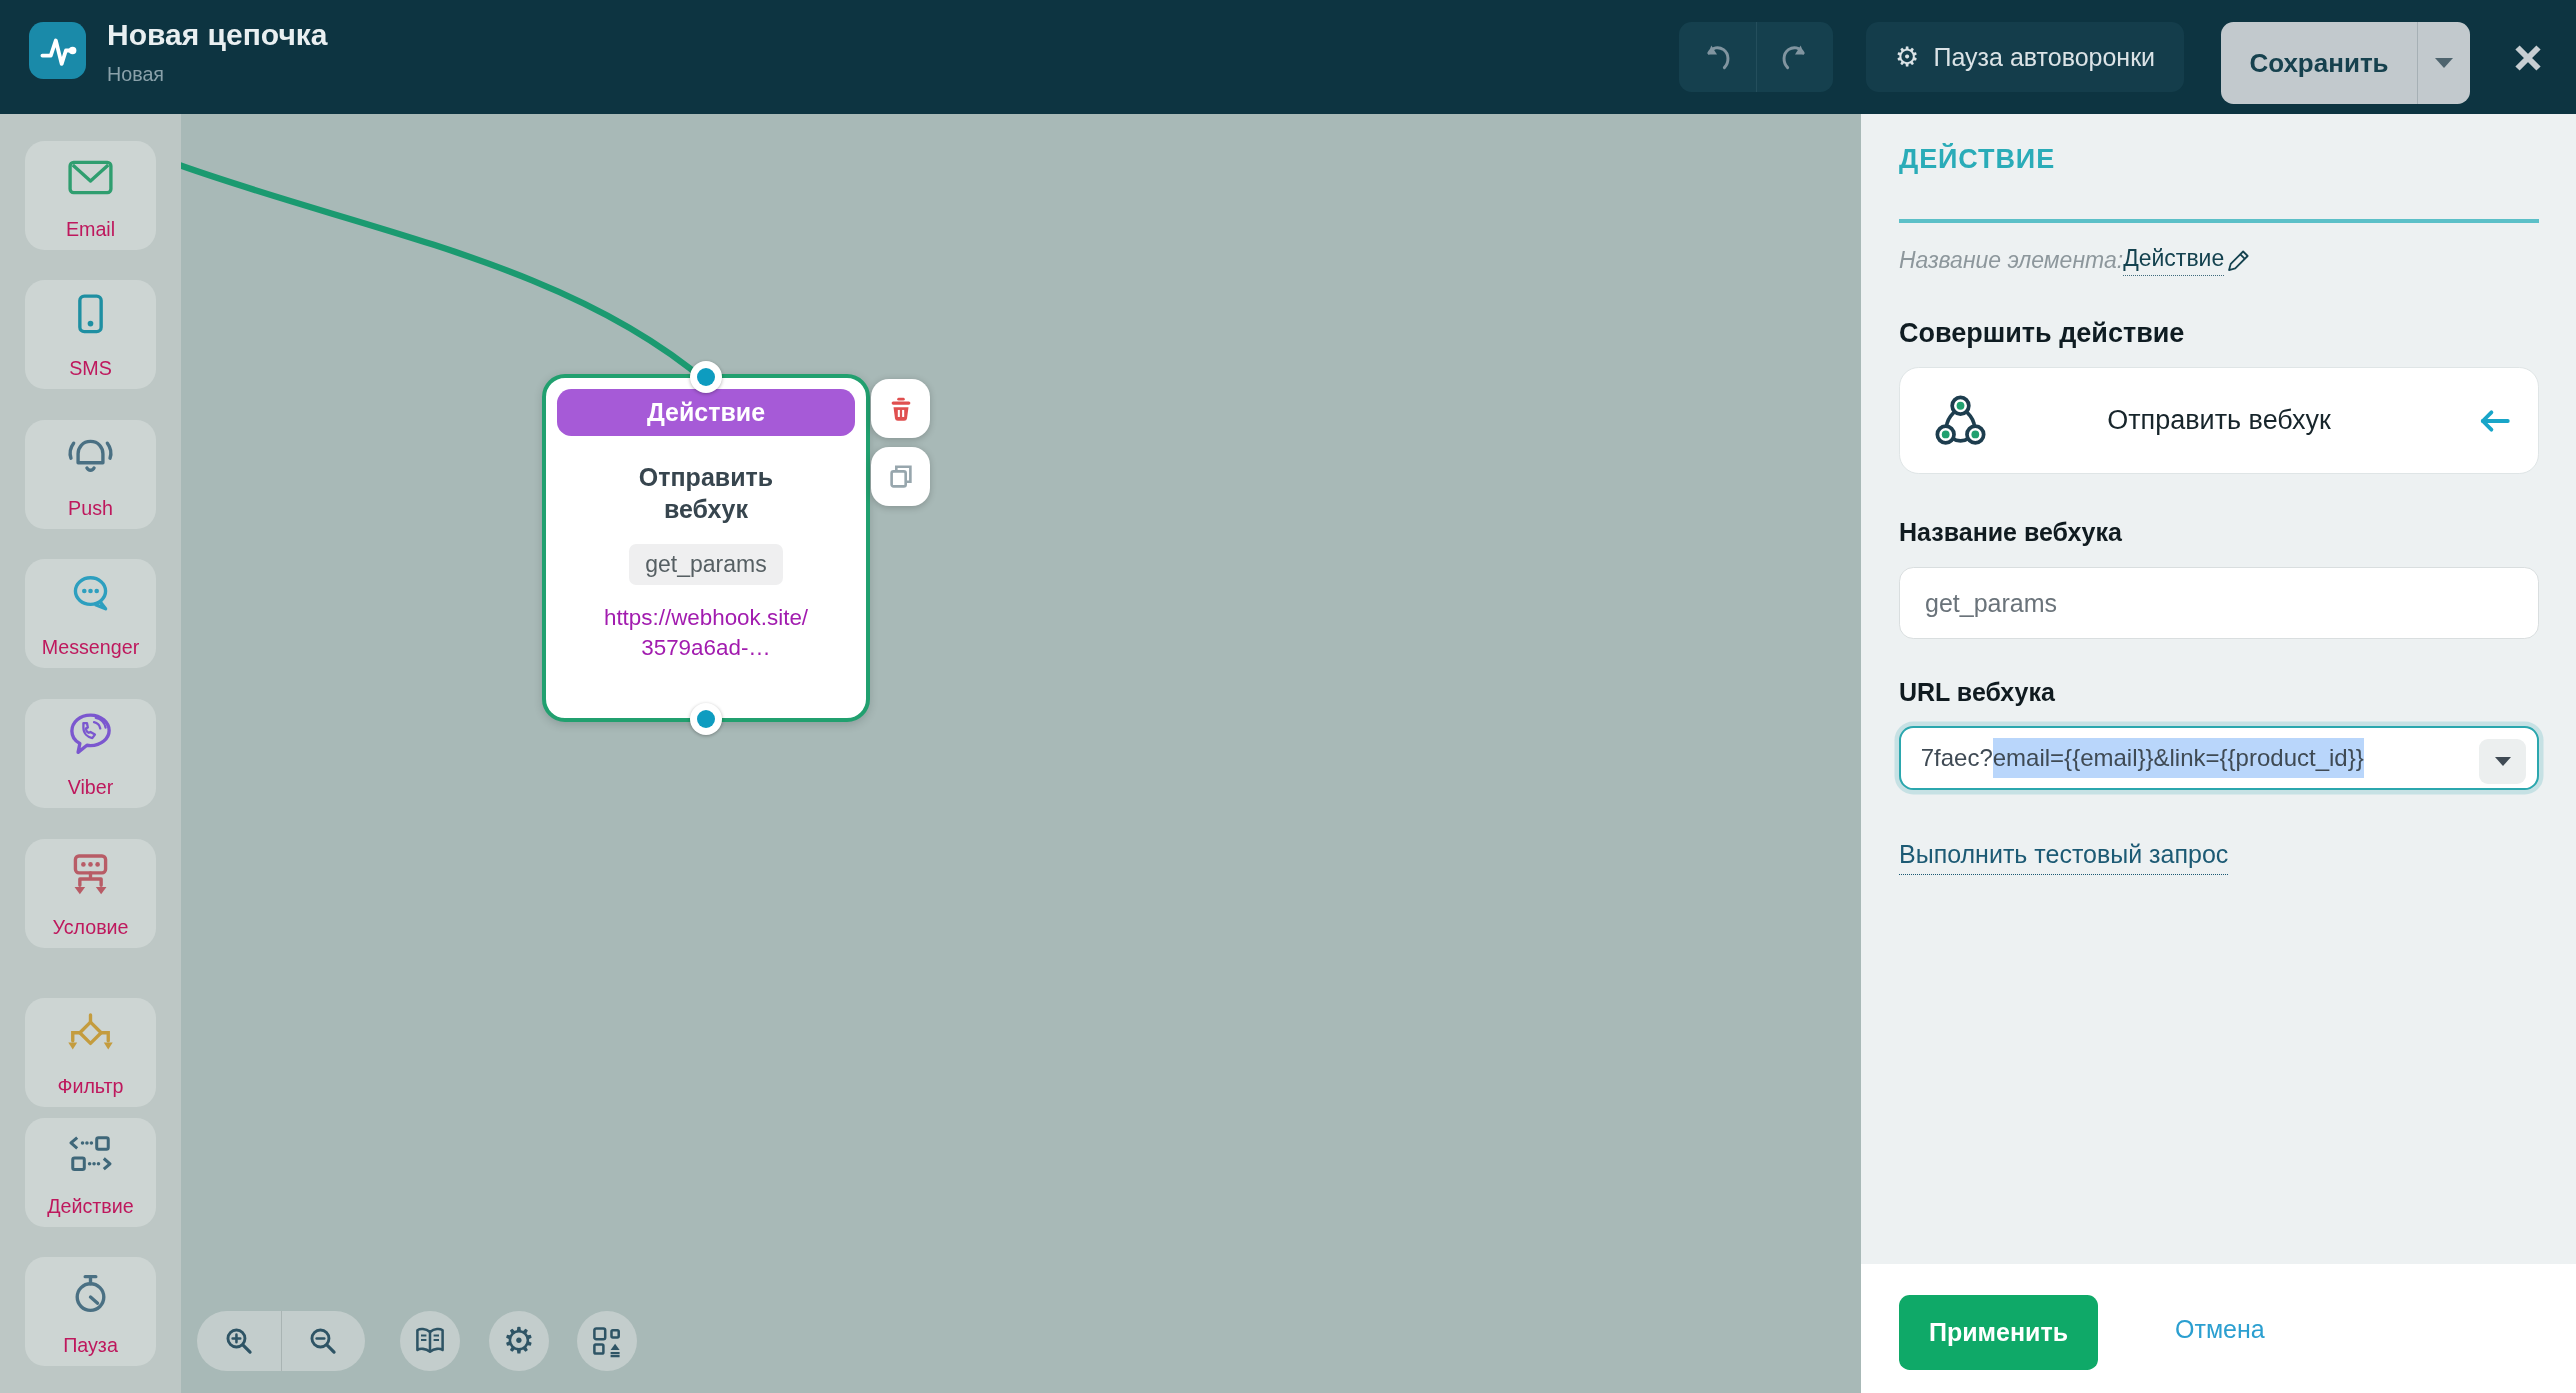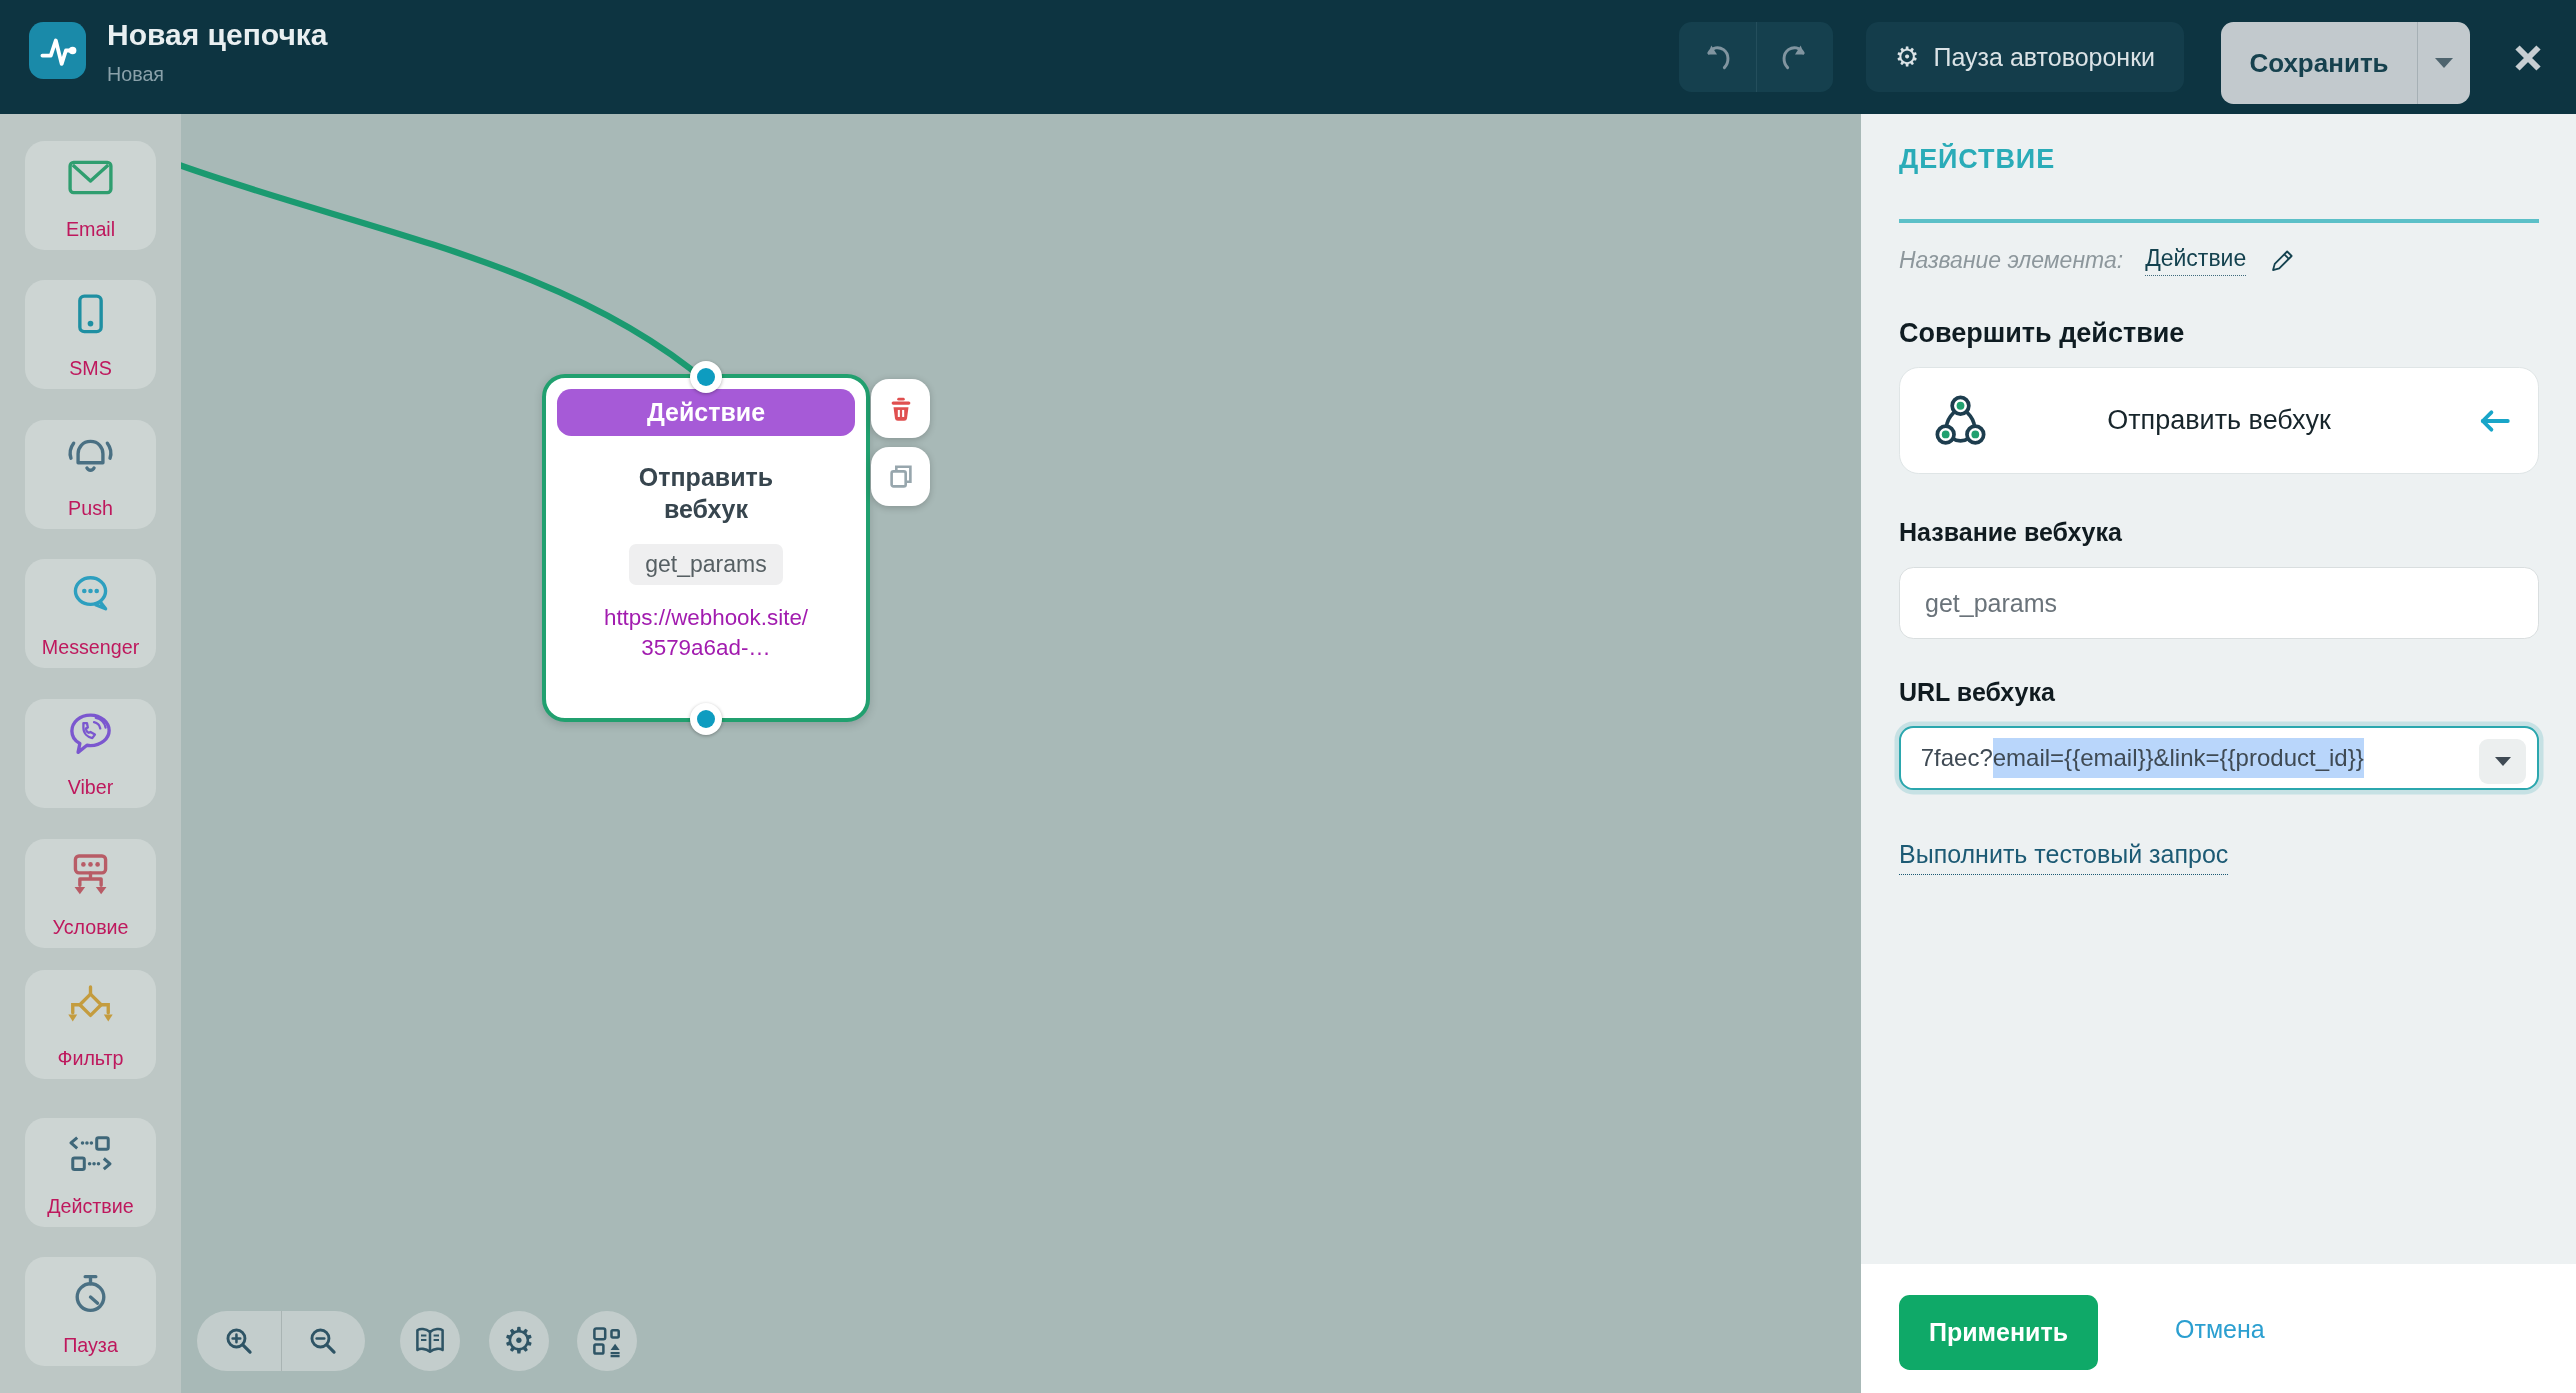--- a/index.html
+++ b/index.html
@@ -58,21 +58,21 @@
   .zoom-half{flex:1;display:flex;align-items:center;justify-content:center;cursor:pointer;}
   .zoom-half + .zoom-half{border-left:1.8px solid #a9b4b3;}
   .tool-circle{position:absolute;top:1197px;width:60px;height:60px;border-radius:50%;background:#c3cdcc;
         display:flex;align-items:center;justify-content:center;cursor:pointer;}
   .gear-glyph2{font-size:36px;color:#2e5465;line-height:1;}
 
   
   .panel{position:absolute;right:0;top:114px;width:715px;bottom:0;background:#edf1f2;}
   .p-heading{position:absolute;left:38px;top:30px;font-size:27px;font-weight:bold;color:#2aacb8;letter-spacing:0.9px;}
   .p-rule{position:absolute;left:38px;top:105px;width:640px;height:3.6px;background:#5cc0c8;}
-  .p-namerow{position:absolute;left:38px;top:131px;font-size:23px;display:flex;align-items:center;gap:22px;}
+  .p-namerow{position:absolute;left:38px;top:131px;font-size:23px;display:flex;align-items:center;gap:0;}
   .p-namelabel{font-style:italic;color:#8d979c;}
   .p-namevalue{color:#14424f;border-bottom:1.8px dotted #3f6b7d;padding-bottom:2.7px;cursor:pointer;}
   .p-section{position:absolute;left:38px;top:204px;font-size:27px;font-weight:bold;color:#0f1c22;}
   .p-card{position:absolute;left:38px;top:253px;width:640px;height:107px;background:#fff;border:0.9px solid #dfe5e6;
         border-radius:19.7px;box-sizing:border-box;cursor:pointer;}
   .p-card-label{position:absolute;inset:0;display:flex;align-items:center;justify-content:center;font-size:27px;color:#17252b;}
   .p-card-icon{position:absolute;left:29px;top:21.5px;}
   .p-card-back{position:absolute;right:25px;top:34px;cursor:pointer;}
   .p-label{position:absolute;left:38px;font-size:25px;font-weight:bold;color:#101b20;}
   .p-input{position:absolute;left:38px;top:453px;width:640px;height:72px;background:#fff;border:1.8px solid #d9dedf;
@@ -203,21 +203,21 @@
         <circle cx="25" cy="18.5" r="2.6" fill="#b85c66"></circle>
           <circle cx="33" cy="18.5" r="2.6" fill="#b85c66"></circle>
           <circle cx="41" cy="18.5" r="2.6" fill="#b85c66"></circle>
         <path d="M33 28 v7 M21 35 h24 M21 35 v7 M45 35 v7" fill="none" stroke="#b85c66" stroke-width="3.8" stroke-linecap="round"></path>
         <polygon points="15,44 27,44 21,52" fill="#b85c66"></polygon>
         <polygon points="39,44 51,44 45,52" fill="#b85c66"></polygon>
       </svg>
       <div class="side-label">Условие</div>
     </div>
 
-    <div class="side-item" style="top:856px">
+    <div class="side-item" style="top:884px">
       <svg width="59" height="55" viewBox="0 0 66 62">
         <polygon points="33,17 45,29 33,41 21,29" fill="none" stroke="#c49c3e" stroke-width="3.8" stroke-linejoin="round"></polygon>
         <path d="M33 9 v8 M21 29 h-8 v9 M45 29 h8 v9" fill="none" stroke="#c49c3e" stroke-width="3.8" stroke-linecap="round"></path>
         <polygon points="8,40 18,40 13,48" fill="#c49c3e"></polygon>
         <polygon points="48,40 58,40 53,48" fill="#c49c3e"></polygon>
       </svg>
       <div class="side-label">Фильтр</div>
     </div>
 
     <div class="side-item" style="top:1004px">

